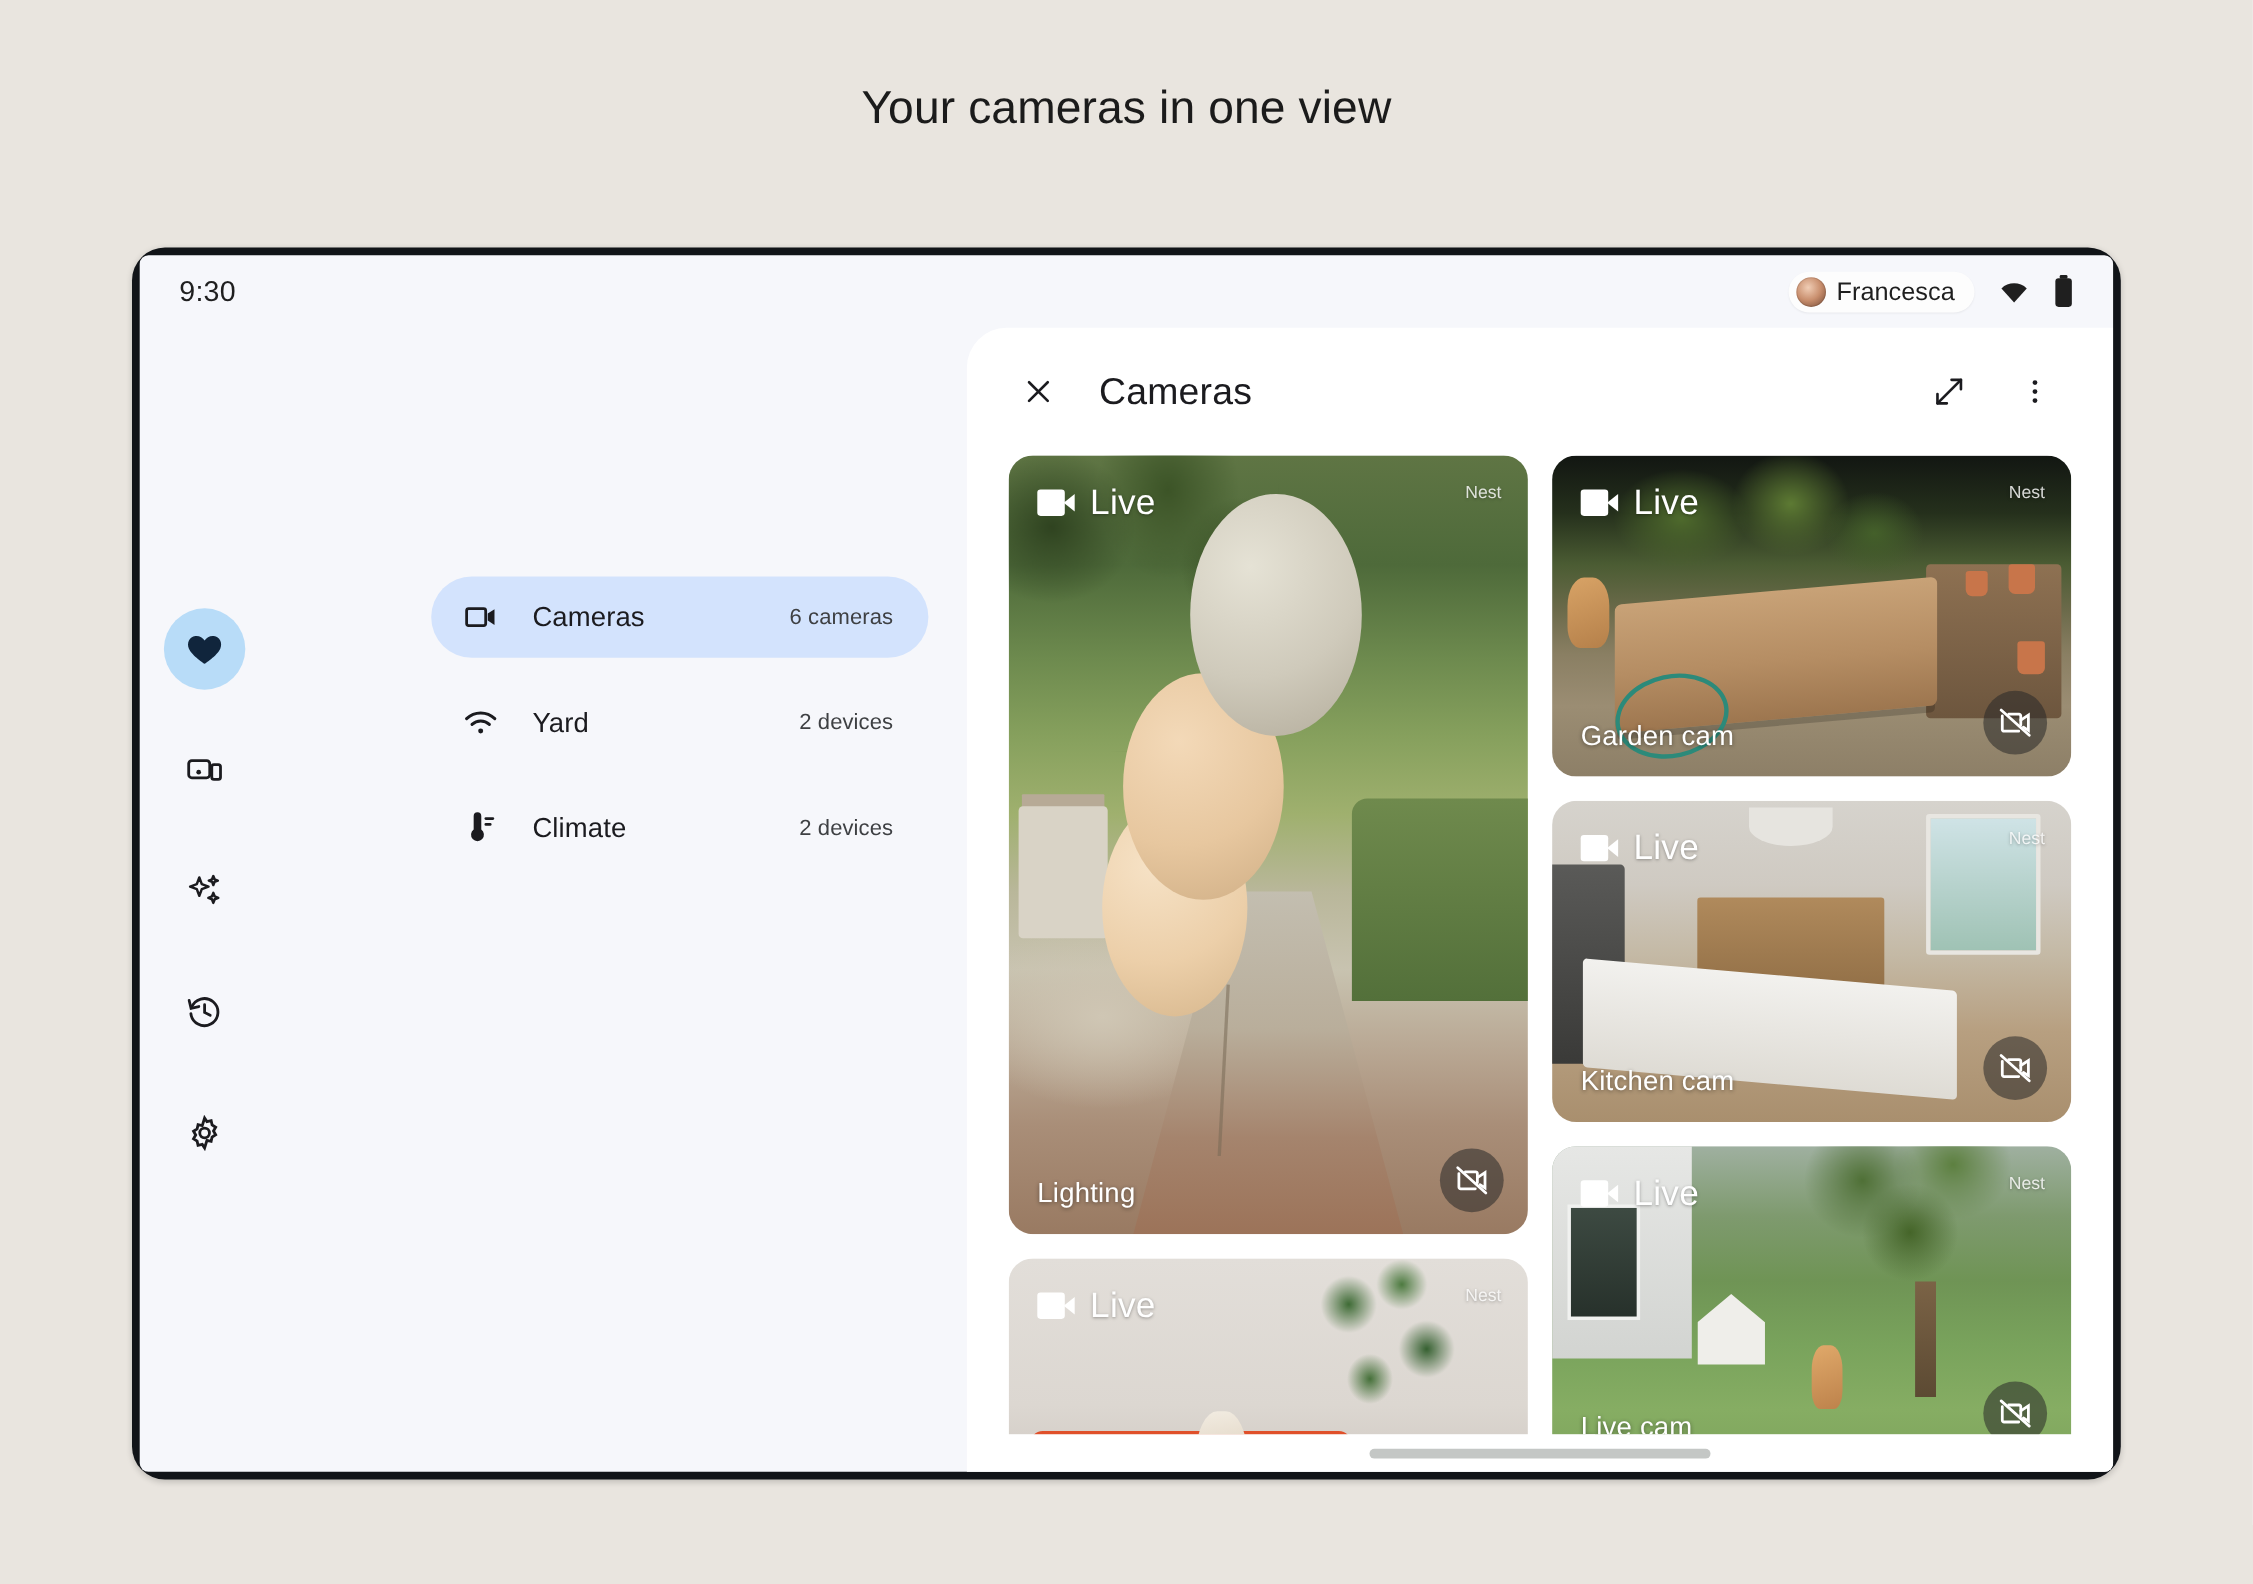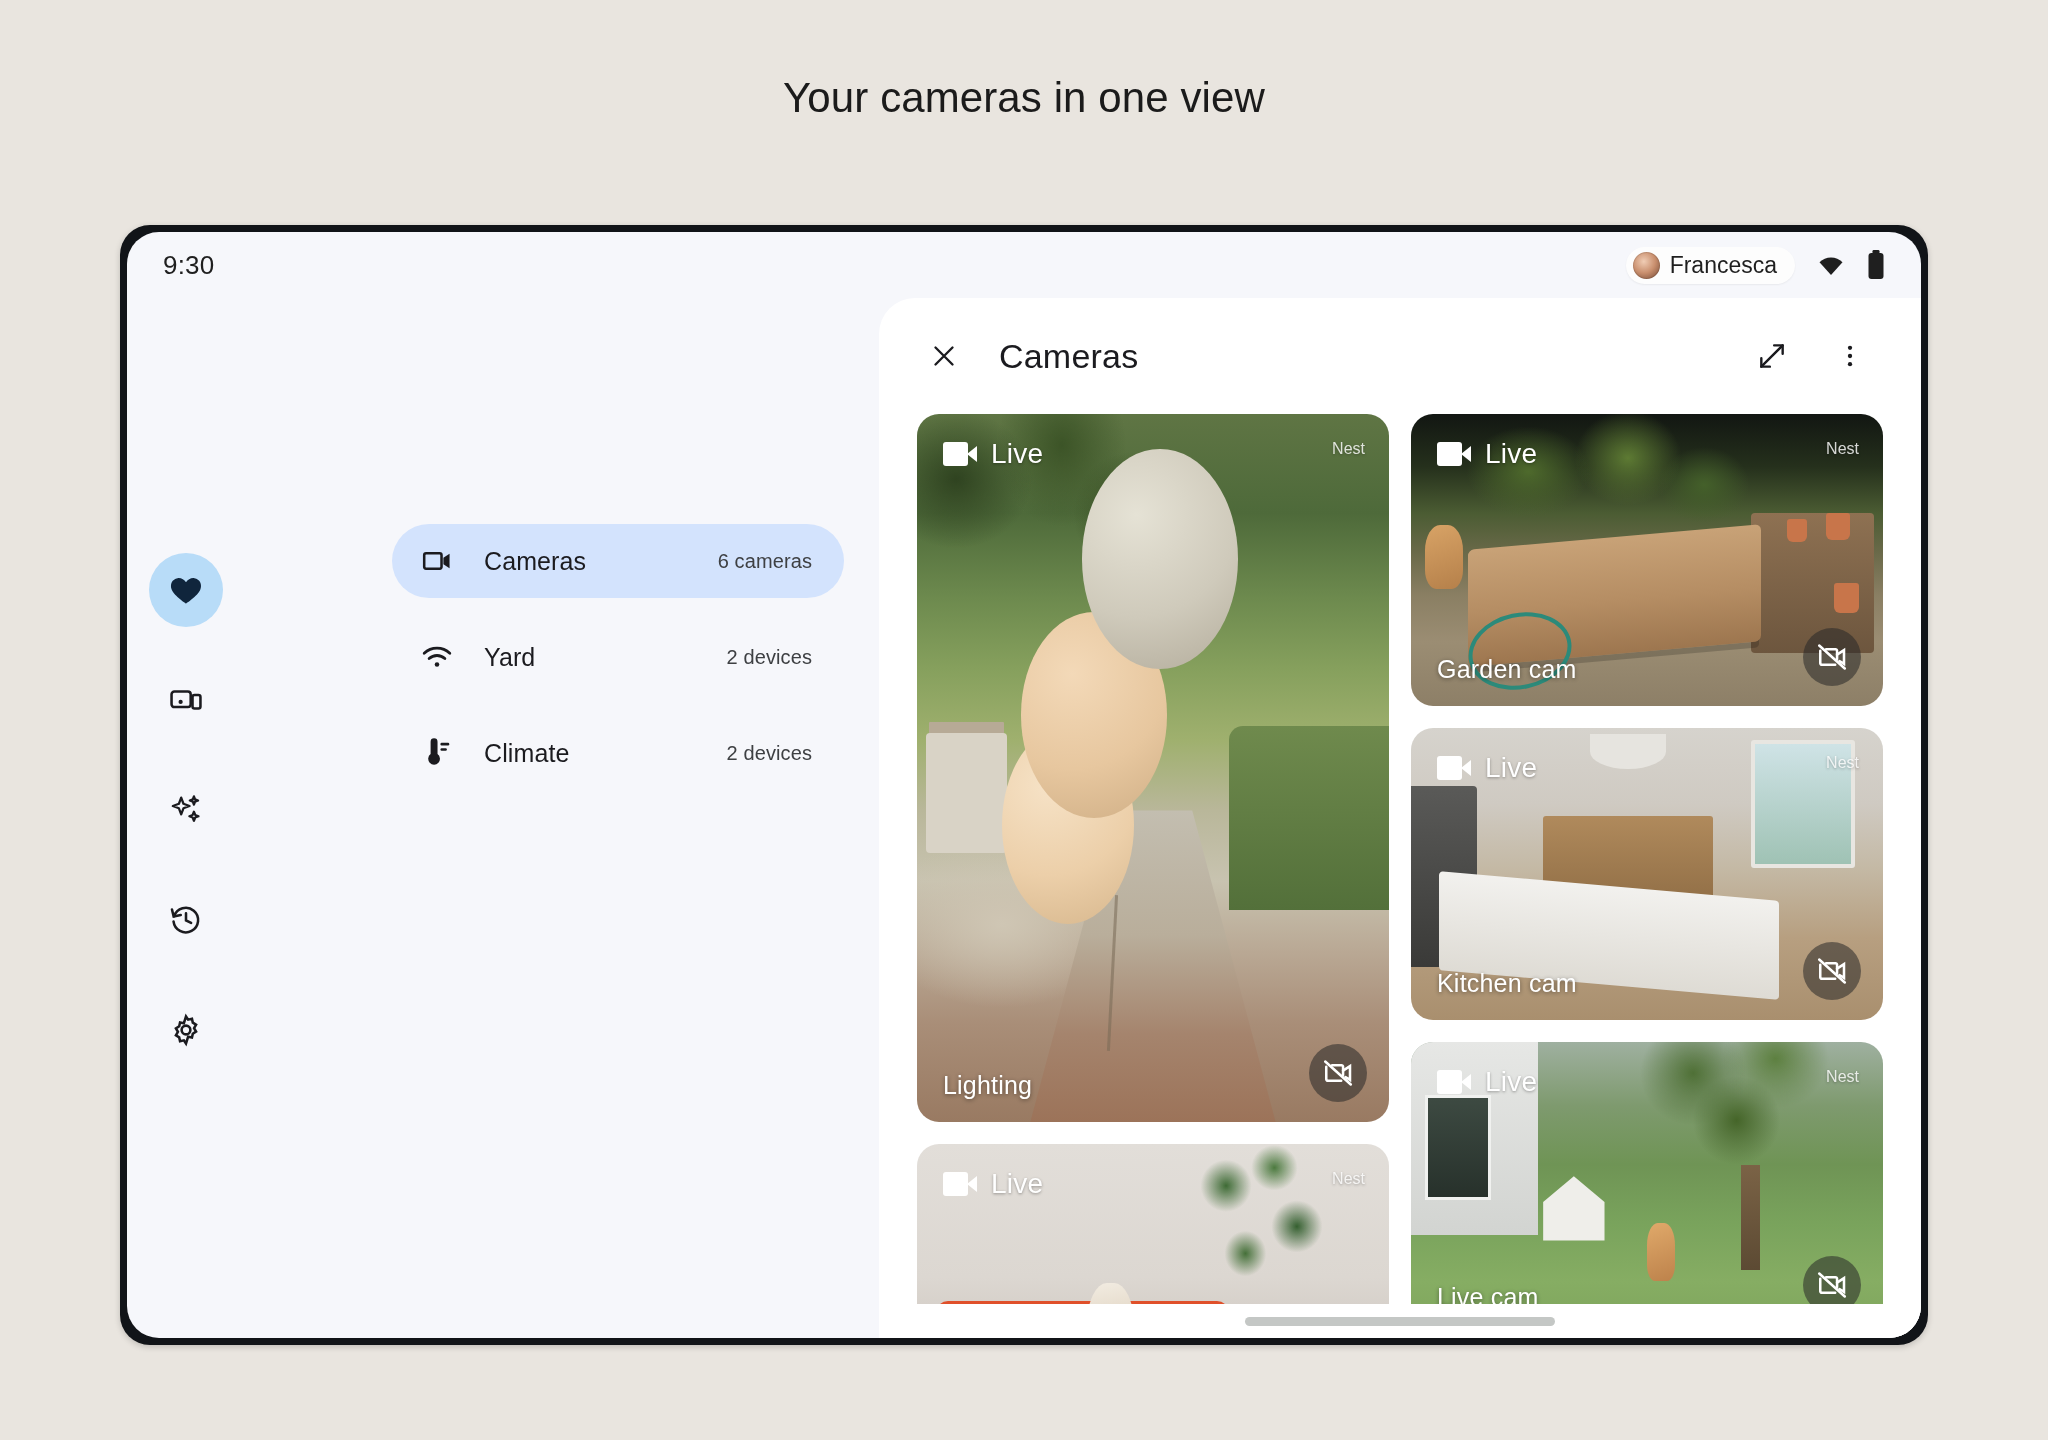--- a/index.html
+++ b/index.html
@@ -39,21 +39,21 @@
     border-radius: 30px;
     padding: 7px;
     box-shadow: 0 2px 6px rgba(0,0,0,0.18);
   }
 
   .tablet-screen {
     position: relative;
     width: 100%;
     height: 100%;
     background: #f6f7fb;
-    border-radius: 32px;
+    border-radius: 8px;
     overflow: hidden;
   }
 
   
   .status-bar {
     position: absolute;
     left: 0; top: 0;
     width: 100%;
     height: 66px;
     display: flex;
@@ -233,21 +233,21 @@
     background: #fff; border-radius: 3px;
   }
   .live-cam-ic .lens {
     position: absolute; right: 0; top: 4px;
     width: 0; height: 0;
     border-top: 8px solid transparent;
     border-bottom: 8px solid transparent;
     border-right: 10px solid #fff;
   }
   .live-text {
-    font-size: 28px; color: #ffffff;
+    font-size: 32px; color: #ffffff;
     text-shadow: 0 1px 3px rgba(0,0,0,0.35);
     letter-spacing: 0.2px;
   }
   .brand-text {
     position: absolute;
     right: 24px; top: 26px;
     font-size: 16px;
     color: rgba(255,255,255,0.82);
     text-shadow: 0 1px 3px rgba(0,0,0,0.3);
     z-index: 5;

